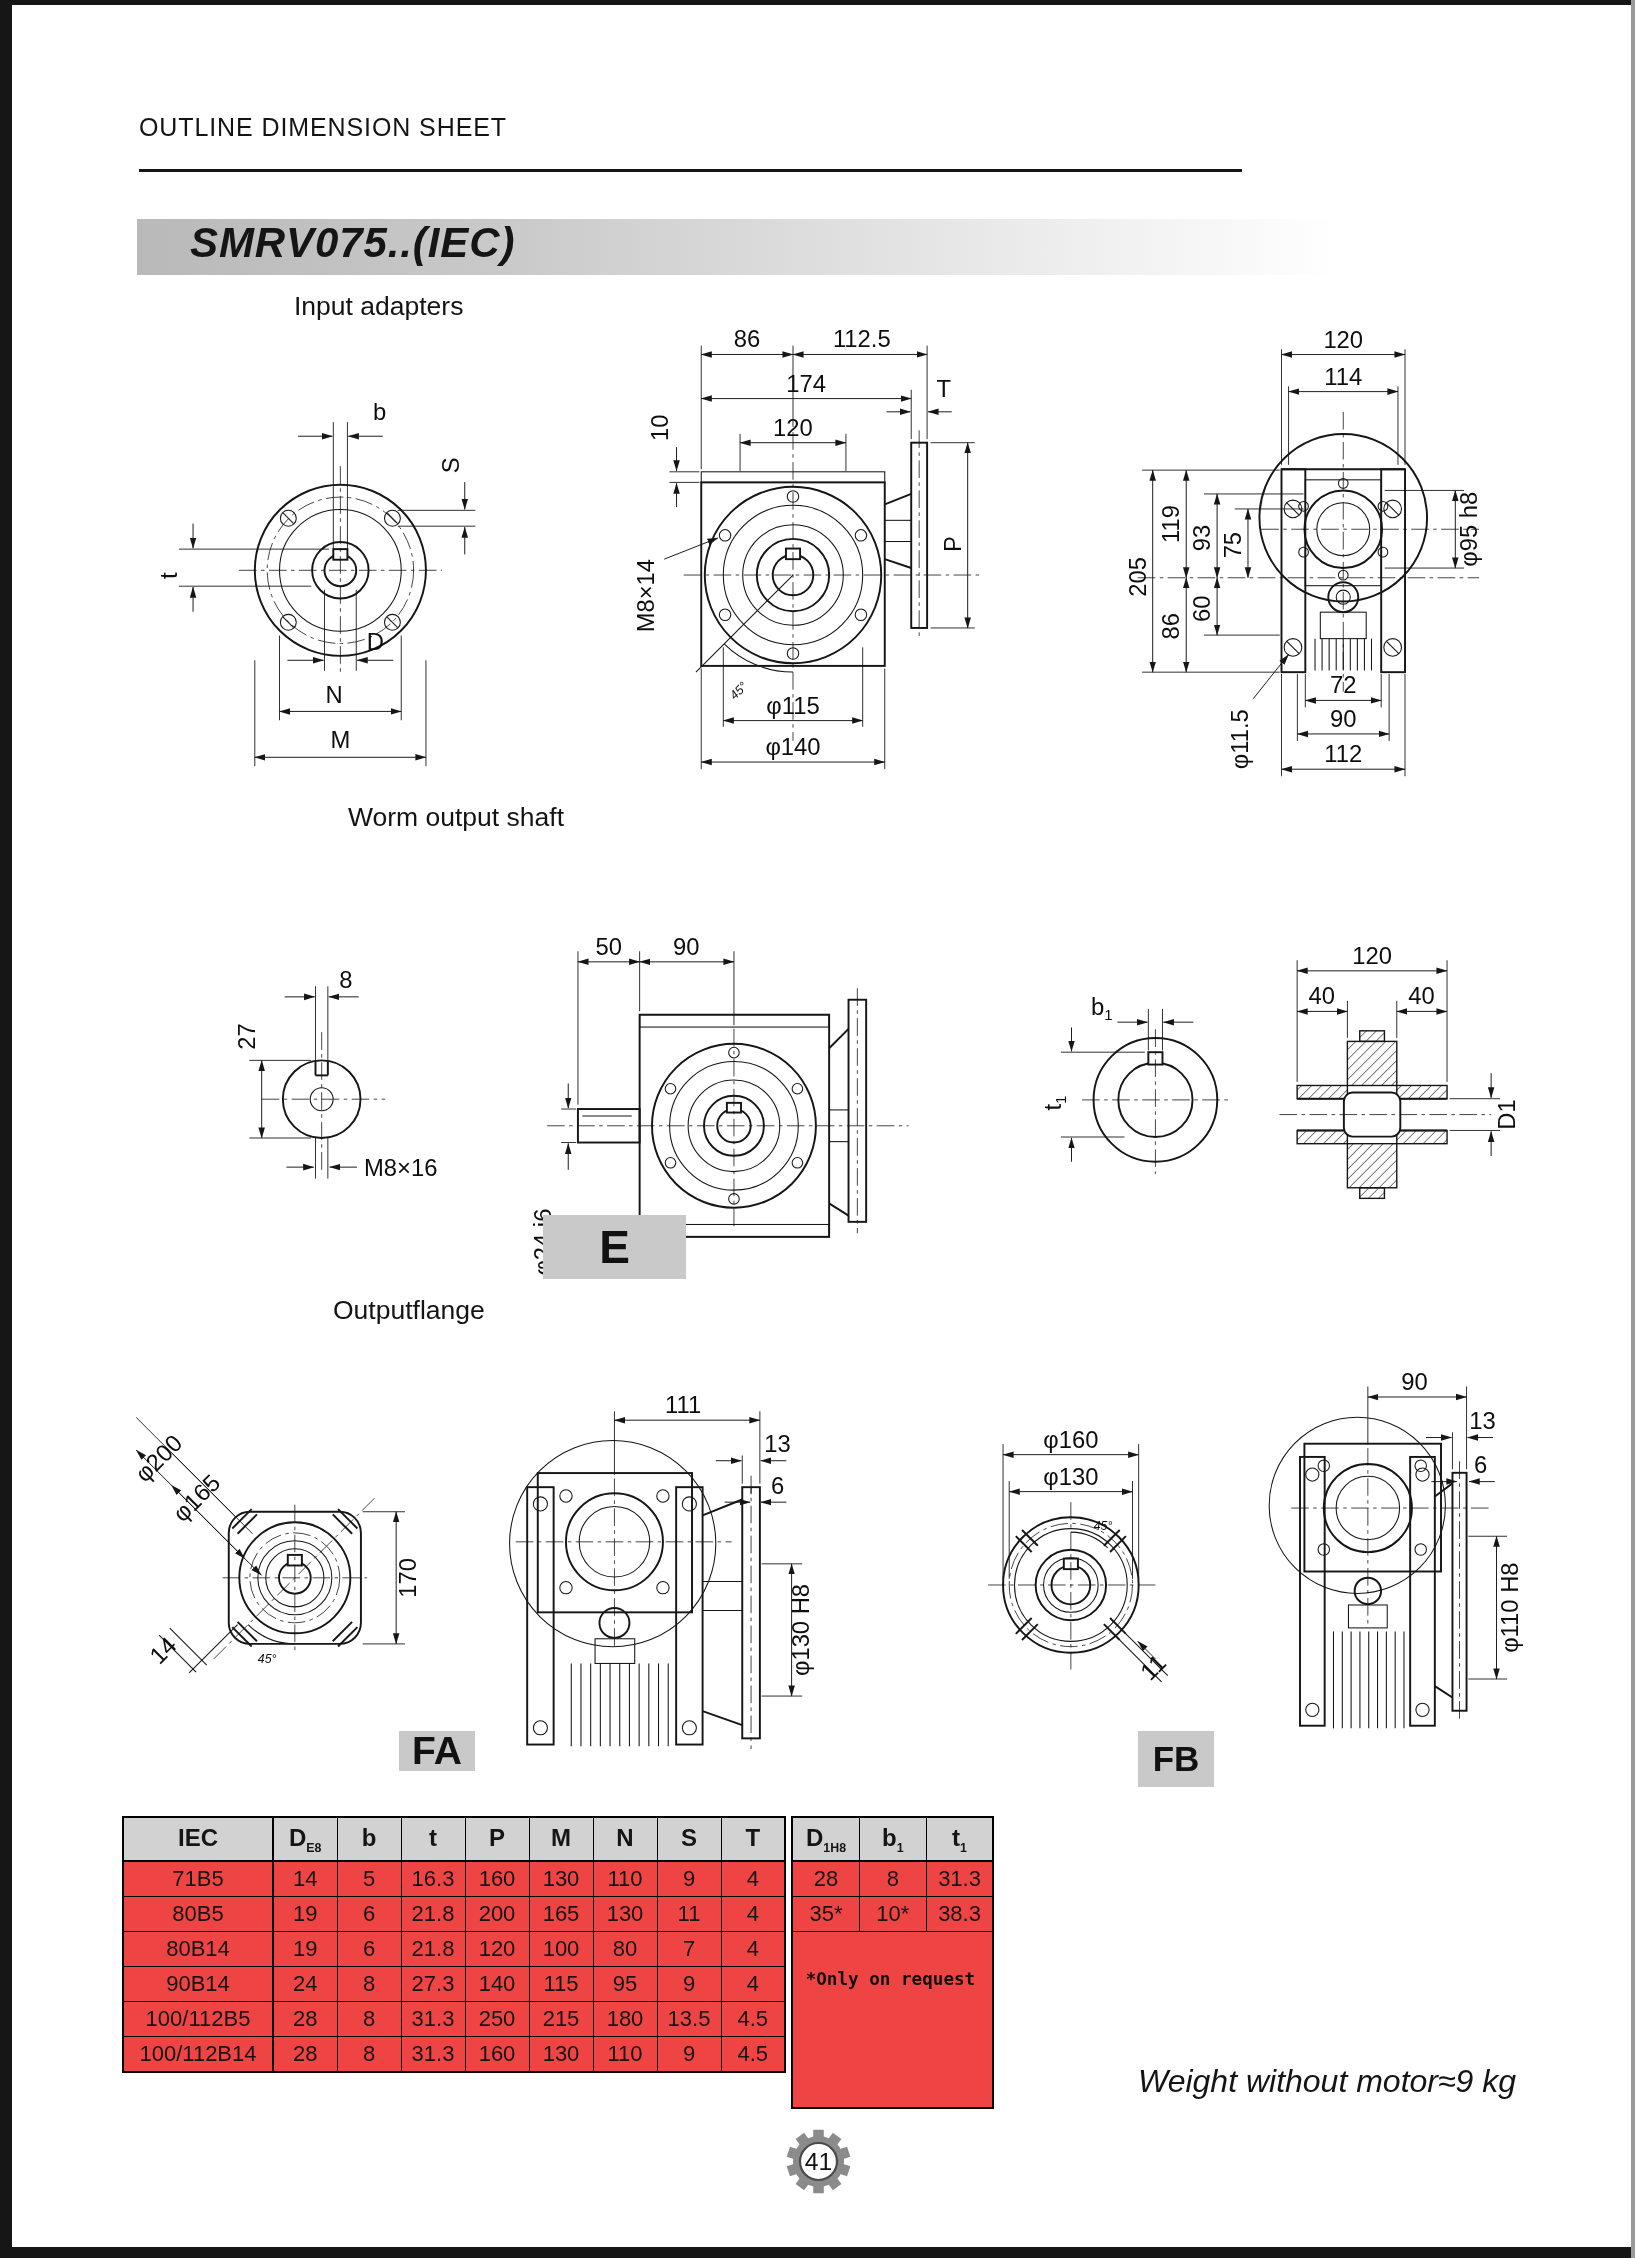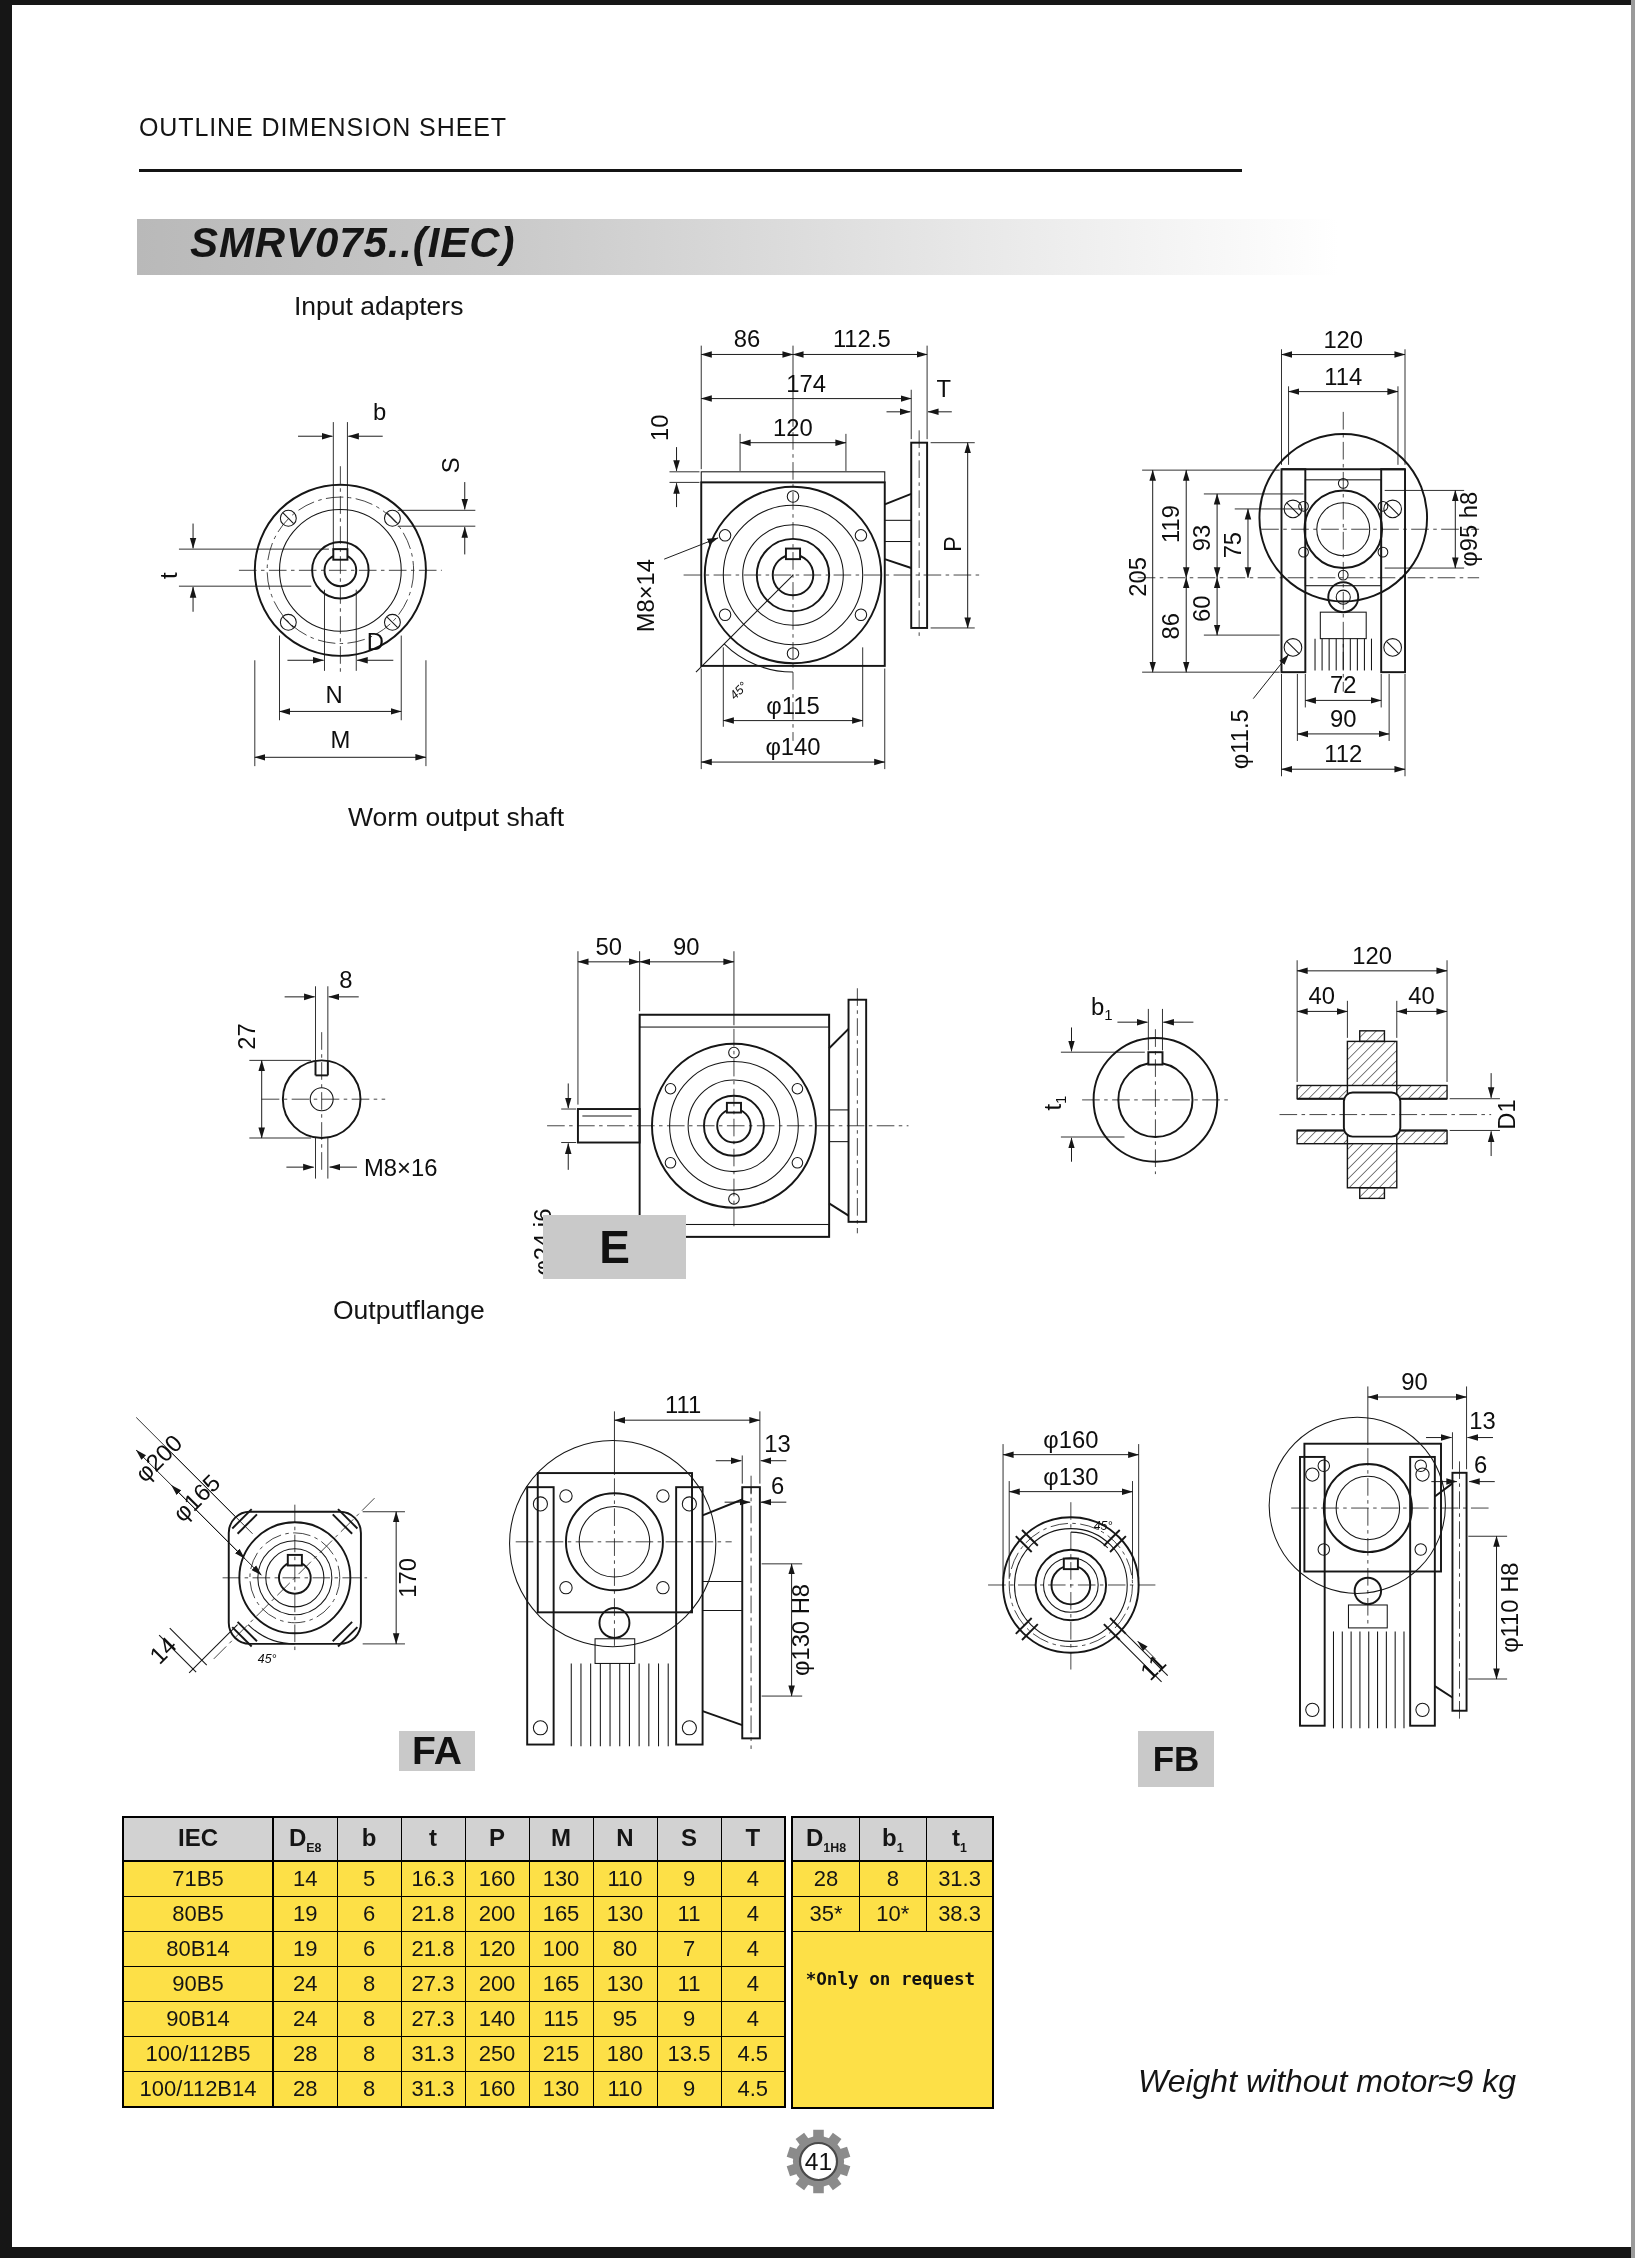--- a/index.html
+++ b/index.html
@@ -25,21 +25,21 @@
   .ext{stroke:#161616;stroke-width:1;}
   .dim{stroke:#161616;stroke-width:1.1;fill:none;}
   .white{fill:#ffffff;}
   .hatched{fill:url(#hx);stroke:#161616;stroke-width:1.6;}
   .dt{font-family:"Liberation Sans",sans-serif;font-size:27px;fill:#0e0e0e;}
   .dts{font-size:17px;}
   .ang{font-family:"Liberation Sans",sans-serif;font-size:14px;font-style:italic;fill:#0e0e0e;}
 
   
   .table-wrap{display:flex;align-items:flex-start;gap:5.3px;}
-  table{border-collapse:collapse;table-layout:fixed;background:#fde047;}
+  table{border-collapse:collapse;table-layout:fixed;background:#ef4444;}
   th,td{border:1.8px solid #000;text-align:center;vertical-align:middle;padding:0;
         font-family:"Liberation Sans",sans-serif;overflow:hidden;}
   th{height:42px;background:#d2d2d2;font-size:24px;font-weight:bold;}
   td{height:34px;font-size:22px;}
   td.iec{font-weight:normal;}
   table{border:2.6px solid #000;}
   tr.hdr th{border-bottom:2.6px solid #000;}
   col.c-iec{width:150px;} col.c-n{width:64px;} col.c-r{width:67px;}
   .thick-r{border-right:2.6px solid #000;}
   sub{font-size:12.4px;}
@@ -672,31 +672,20 @@
         <td>19</td>
             <td>6</td>
         <td>21.8</td>
             <td>120</td>
         <td>100</td>
             <td>80</td>
         <td>7</td>
             <td>4</td>
       </tr>
       <tr>
-        <td class="iec thick-r">90B5</td>
-        <td>24</td>
-            <td>8</td>
-        <td>27.3</td>
-            <td>200</td>
-        <td>165</td>
-            <td>130</td>
-        <td>11</td>
-            <td>4</td>
-      </tr>
-      <tr>
         <td class="iec thick-r">90B14</td>
         <td>24</td>
             <td>8</td>
         <td>27.3</td>
             <td>140</td>
         <td>115</td>
             <td>95</td>
         <td>9</td>
             <td>4</td>
       </tr>

